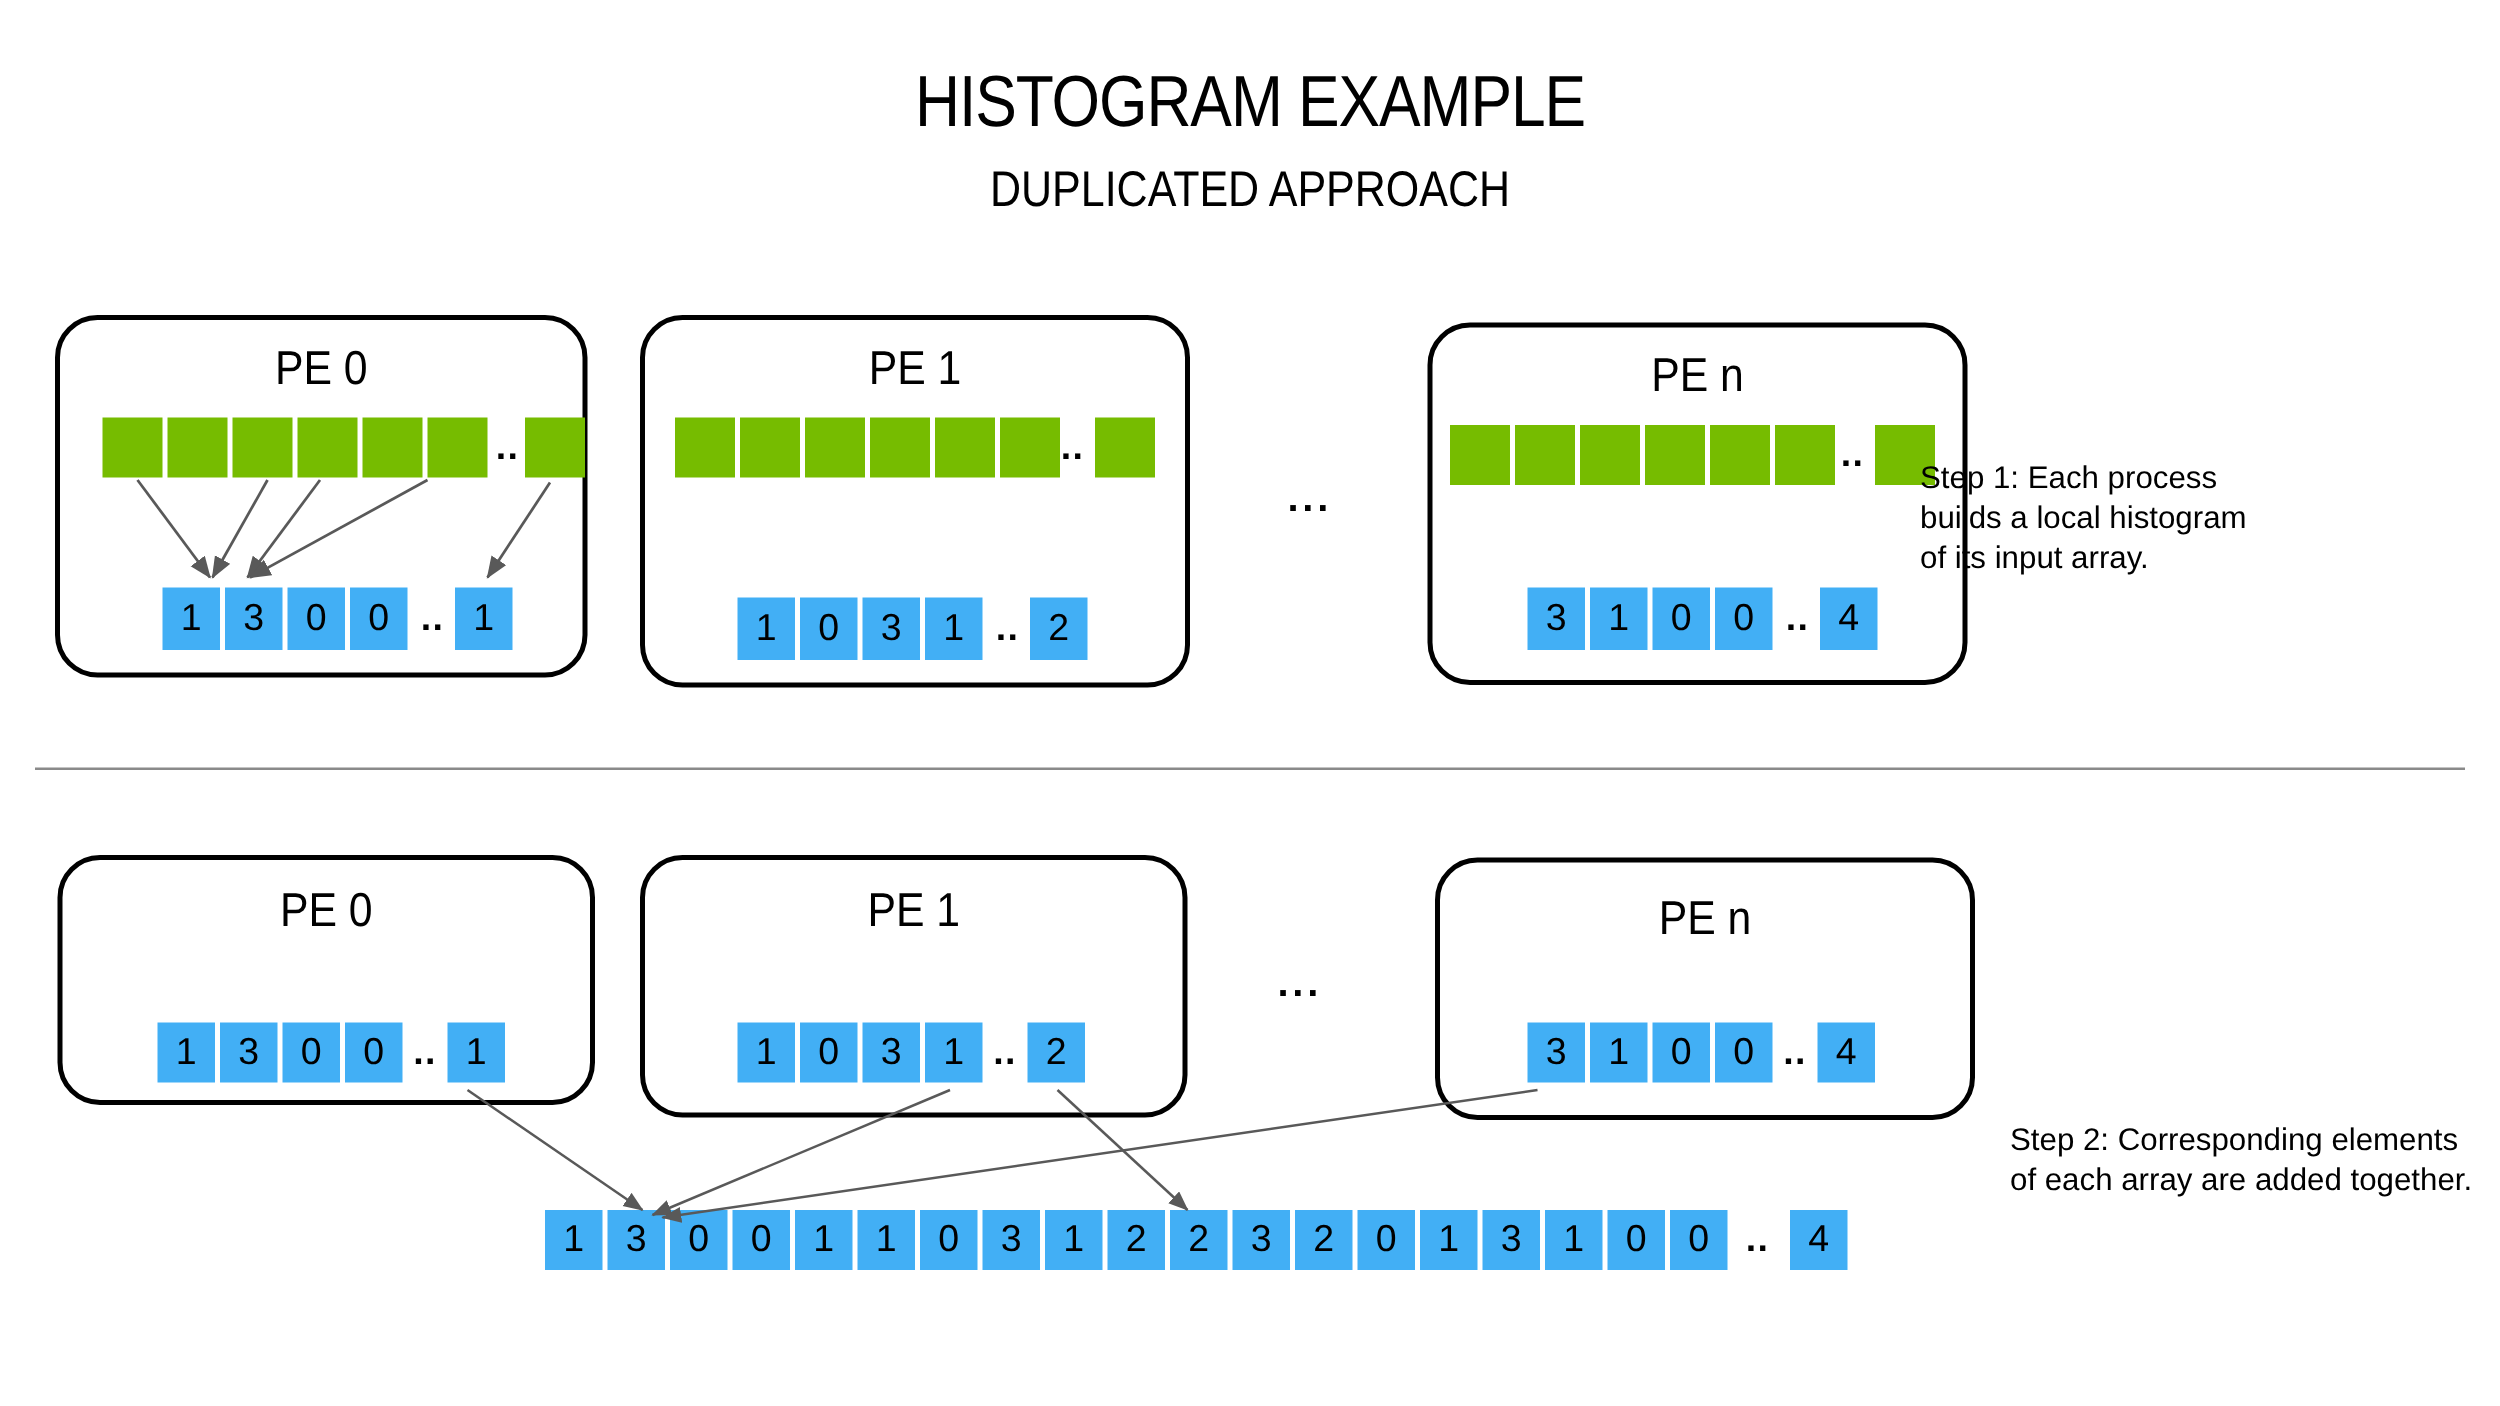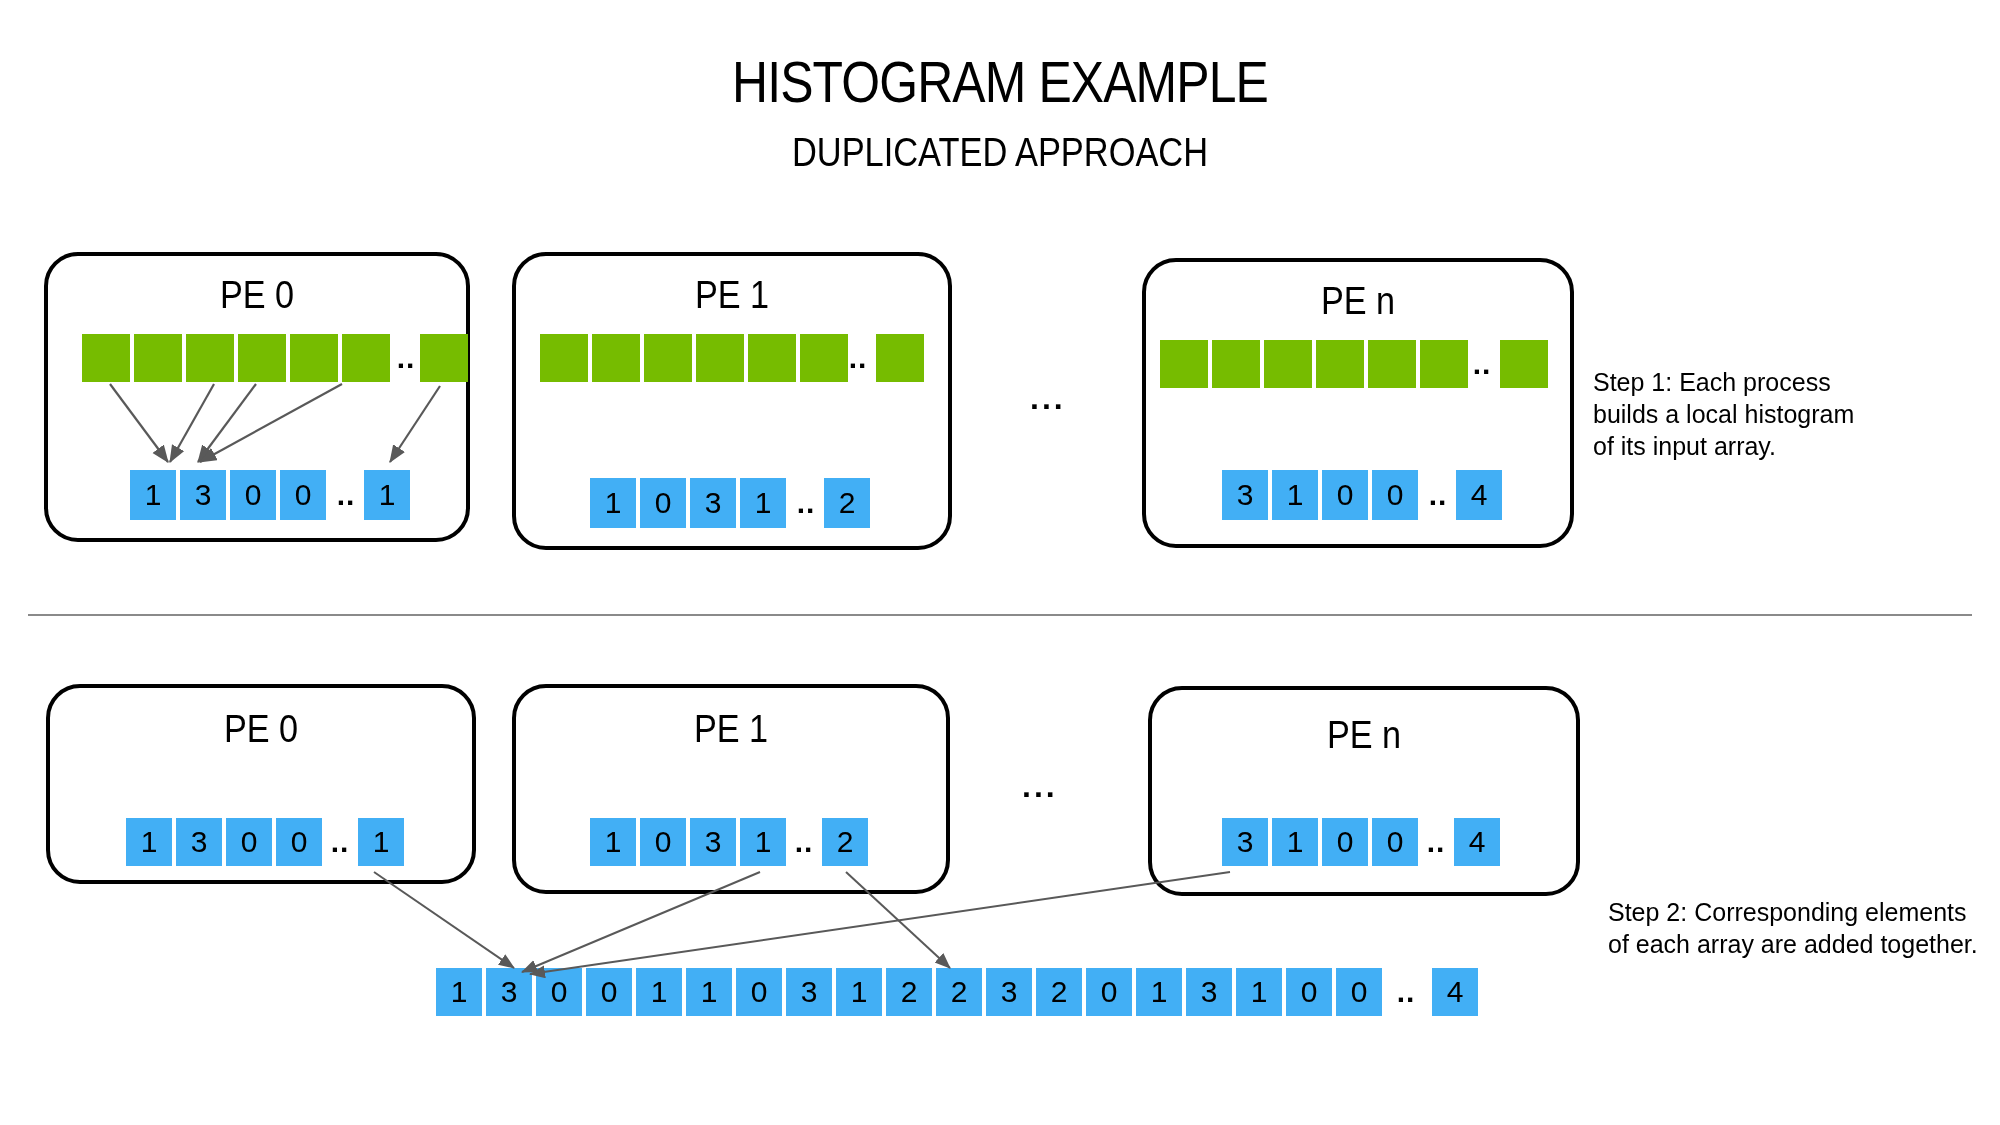--- a/index.html
+++ b/index.html
@@ -147,21 +147,21 @@
   <div class="dots" style="left:1462px;top:340px;width:40px;height:48px;">..</div>
   <div class="cell green" style="left:1500px;top:340px;width:48px;height:48px;"></div>
 
   <div class="cell blue" style="left:1222px;top:470px;width:46px;height:50px;">3</div>
   <div class="cell blue" style="left:1272px;top:470px;width:46px;height:50px;">1</div>
   <div class="cell blue" style="left:1322px;top:470px;width:46px;height:50px;">0</div>
   <div class="cell blue" style="left:1372px;top:470px;width:46px;height:50px;">0</div>
   <div class="dots" style="left:1418px;top:470px;width:40px;height:50px;">..</div>
   <div class="cell blue" style="left:1456px;top:470px;width:46px;height:50px;">4</div>
 
-  <div class="note" style="left:1593px;top:366px;width:340px;">Step 1: Each process
+  <div class="note" style="left:1536px;top:366px;width:340px;">Step 1: Each process
 builds a local histogram
 of its input array.</div>
 
   <div id="divider"></div>
 
   <div class="pe-box" style="left:46px;top:684px;width:430px;height:200px;">
     <div class="pe-label" style="top:20px;">PE 0</div>
   </div>
   <div class="cell blue" style="left:126px;top:818px;width:46px;height:48px;">1</div>
   <div class="cell blue" style="left:176px;top:818px;width:46px;height:48px;">3</div>

